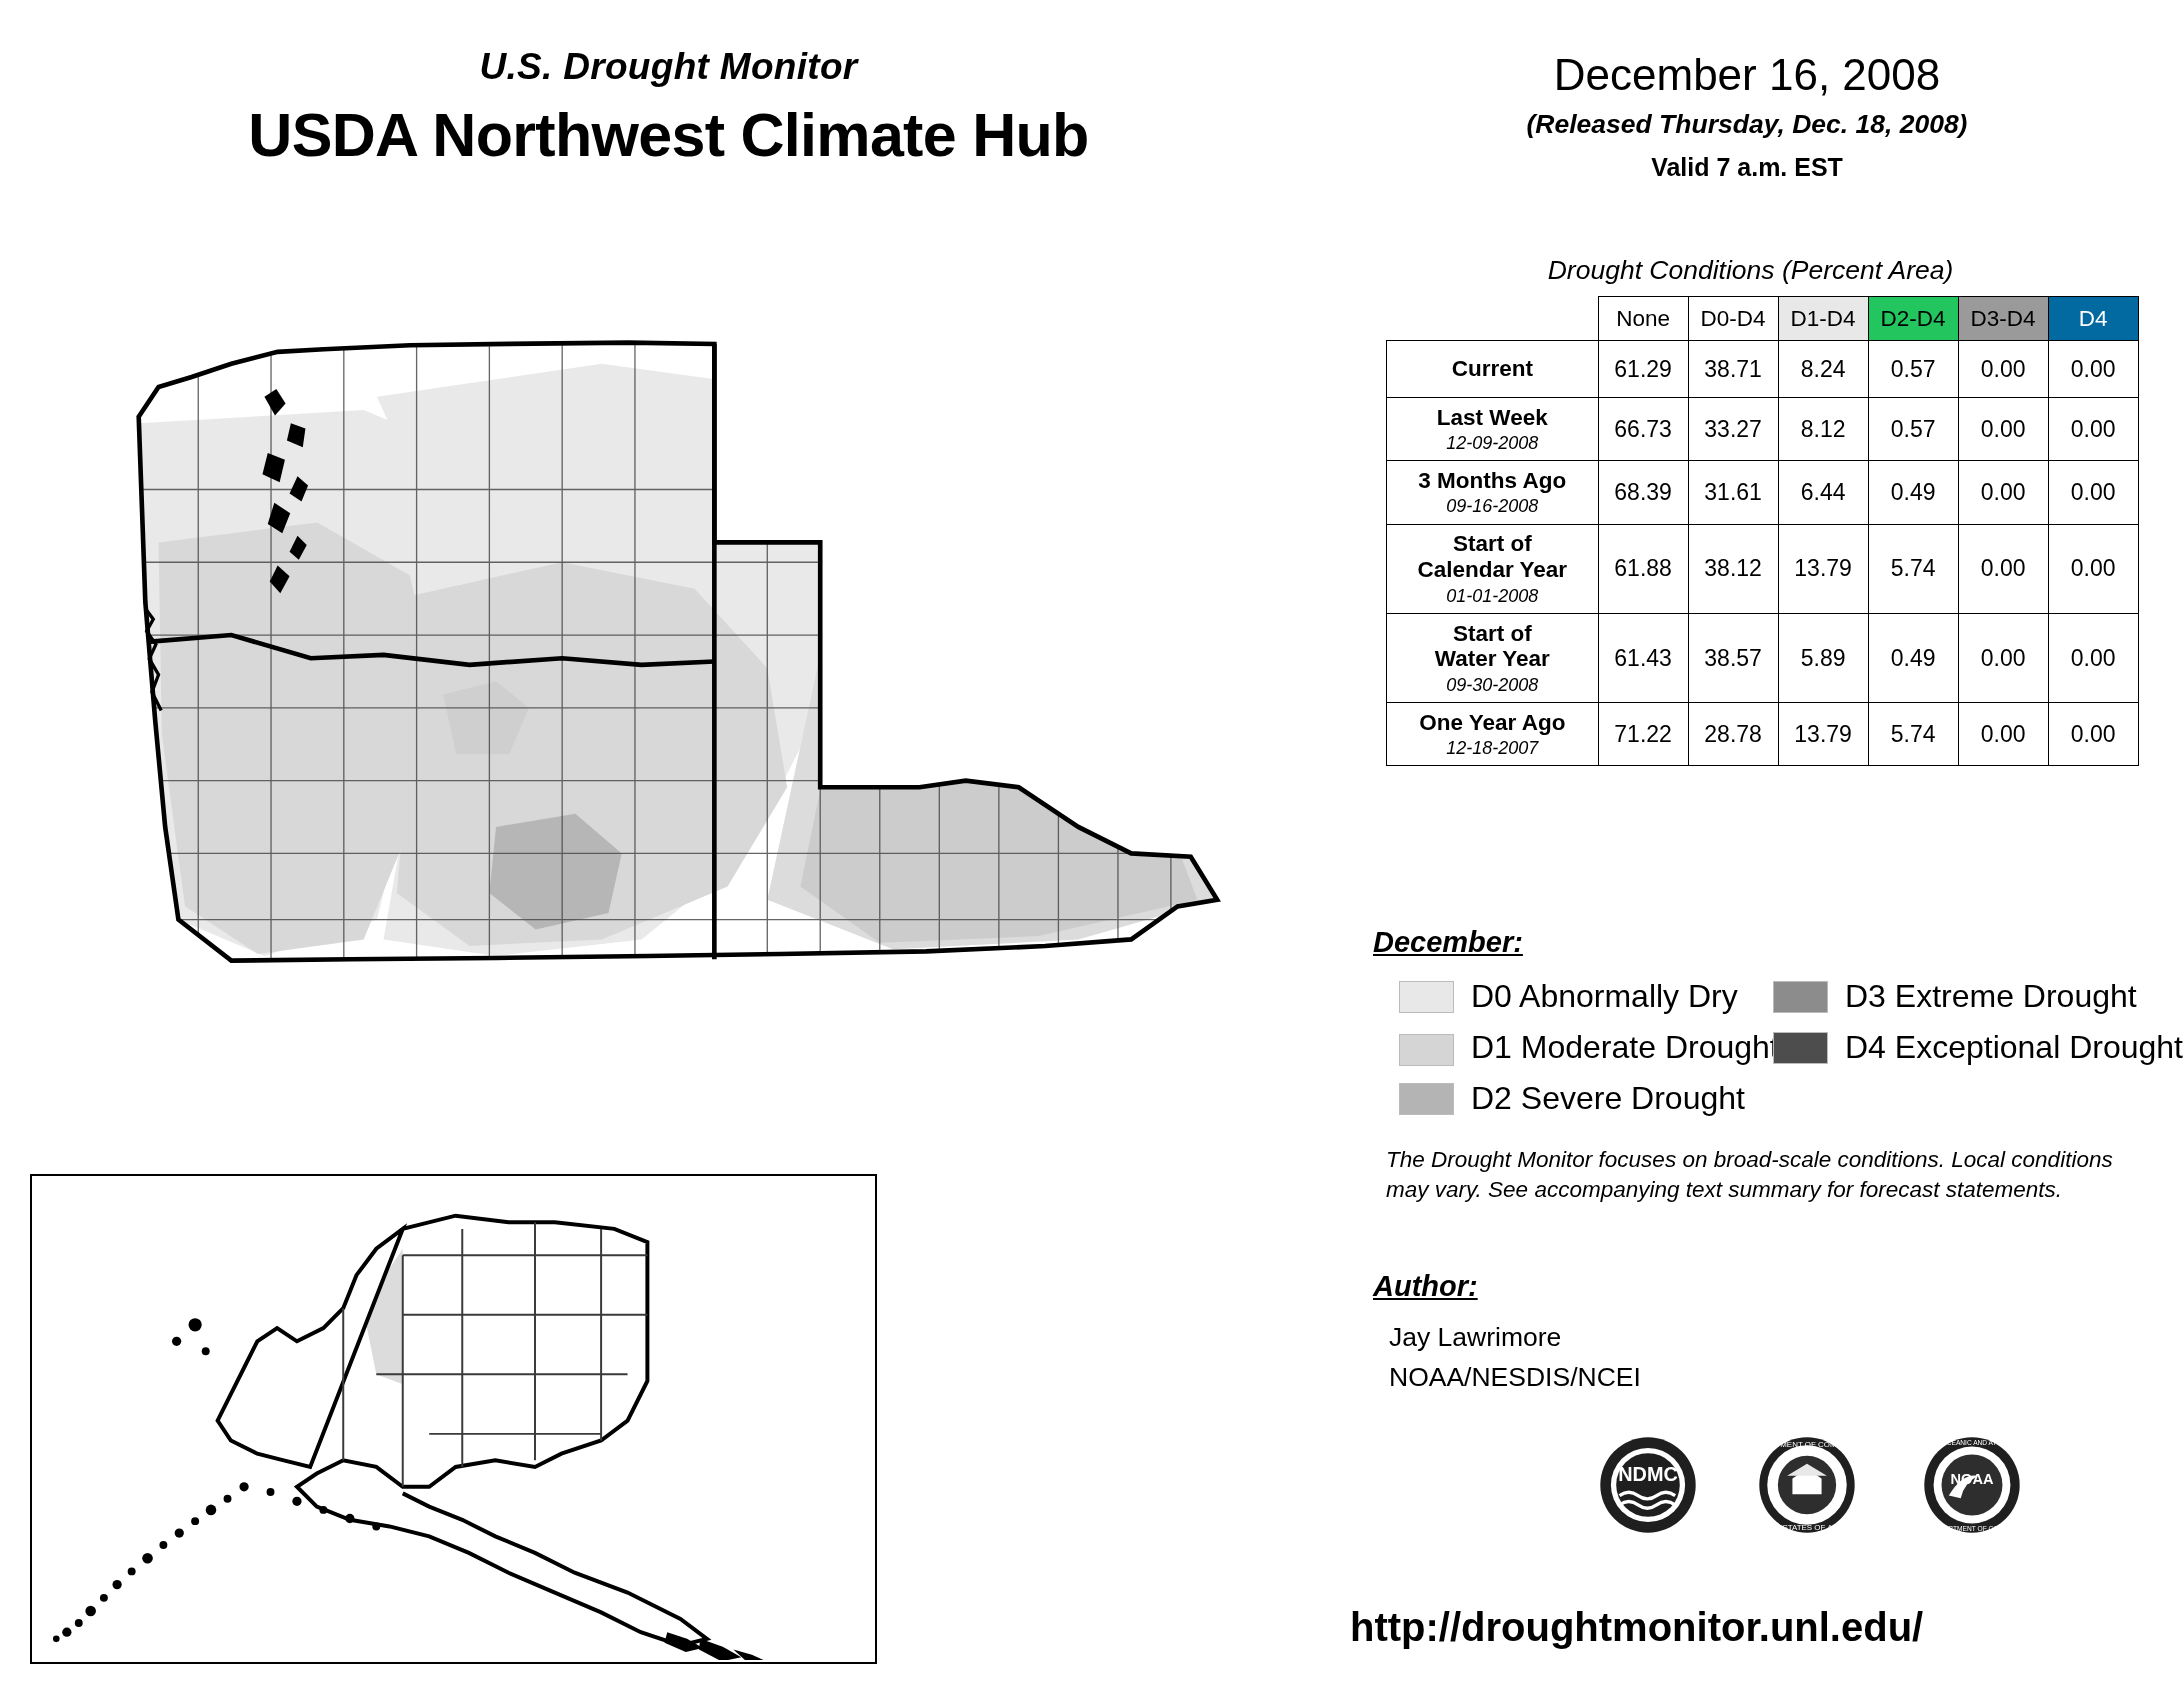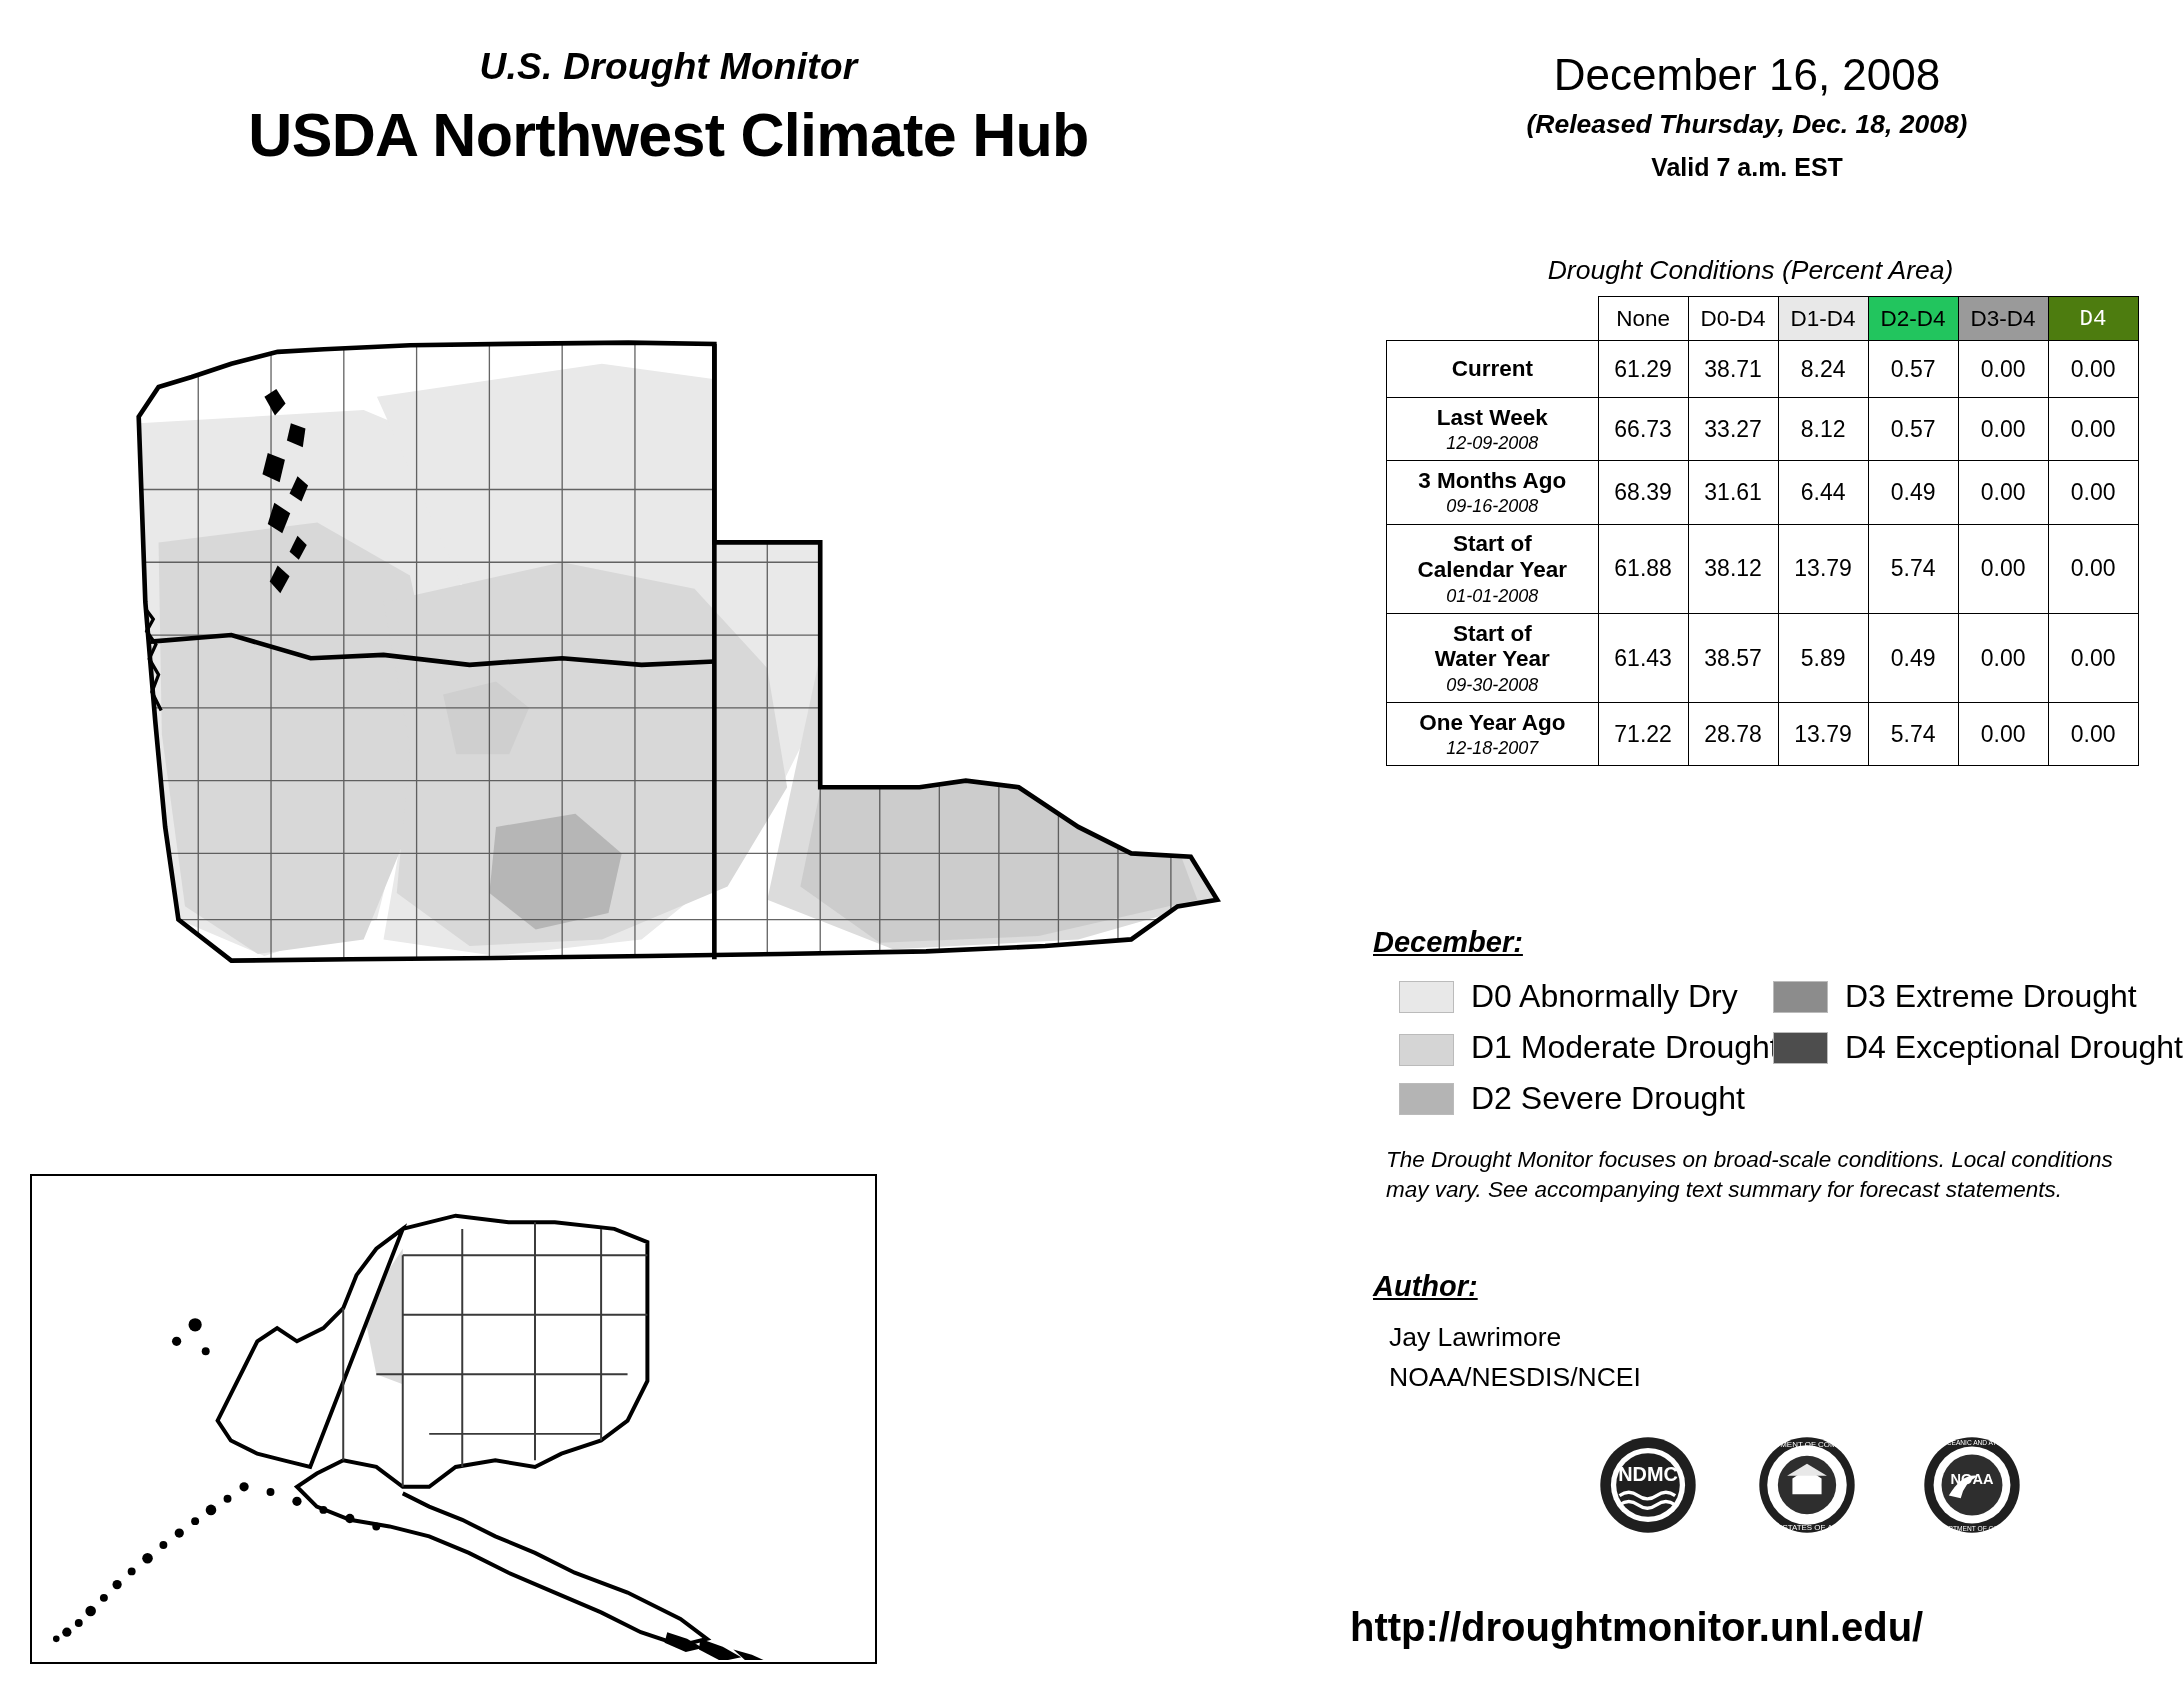--- a/index.html
+++ b/index.html
@@ -89,21 +89,21 @@
     font-weight: normal;
   }
   #cond-table thead th.corner {
     border: none;
   }
   .hdr-none { width: 87px; background: #ffffff; }
   .hdr-d0   { width: 87px; background: #ffffff; }
   .hdr-d1   { width: 87px; background: #e8e8e8; }
   .hdr-d2   { width: 87px; background: #22c55e; }
   .hdr-d3   { width: 87px; background: #9a9a9a; }
-  .hdr-d4   { width: 87px; background: #4d7c0f; color: #ffffff; font-family: Liberation Mono, monospace; }
+  .hdr-d4   { width: 87px; background: #0369a1; color: #ffffff; }
 
   .rowlabel {
     width: 192px;
     padding: 6.6px 9.3px;
     text-align: center;
     line-height: 1.15;
   }
   .rowlabel .rl-main {
     font-weight: bold;
     font-size: 22.5px;

